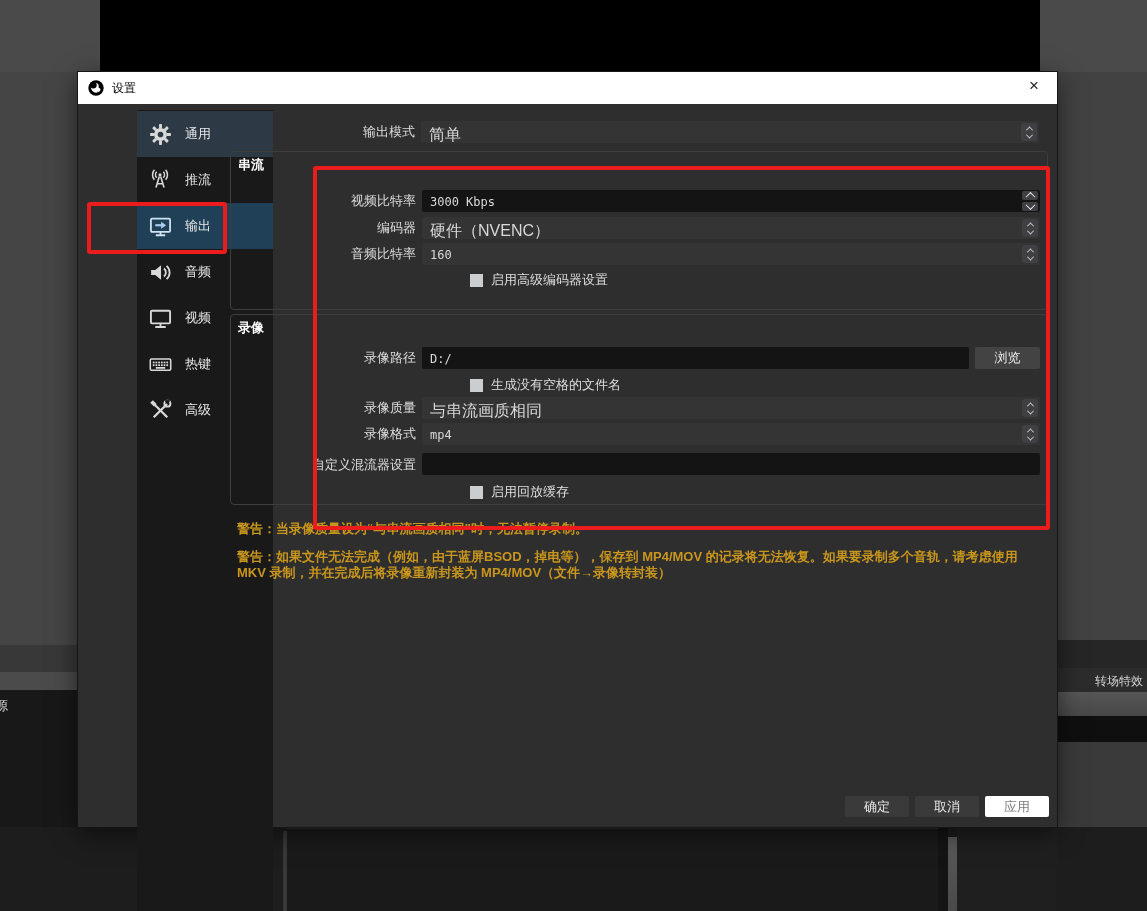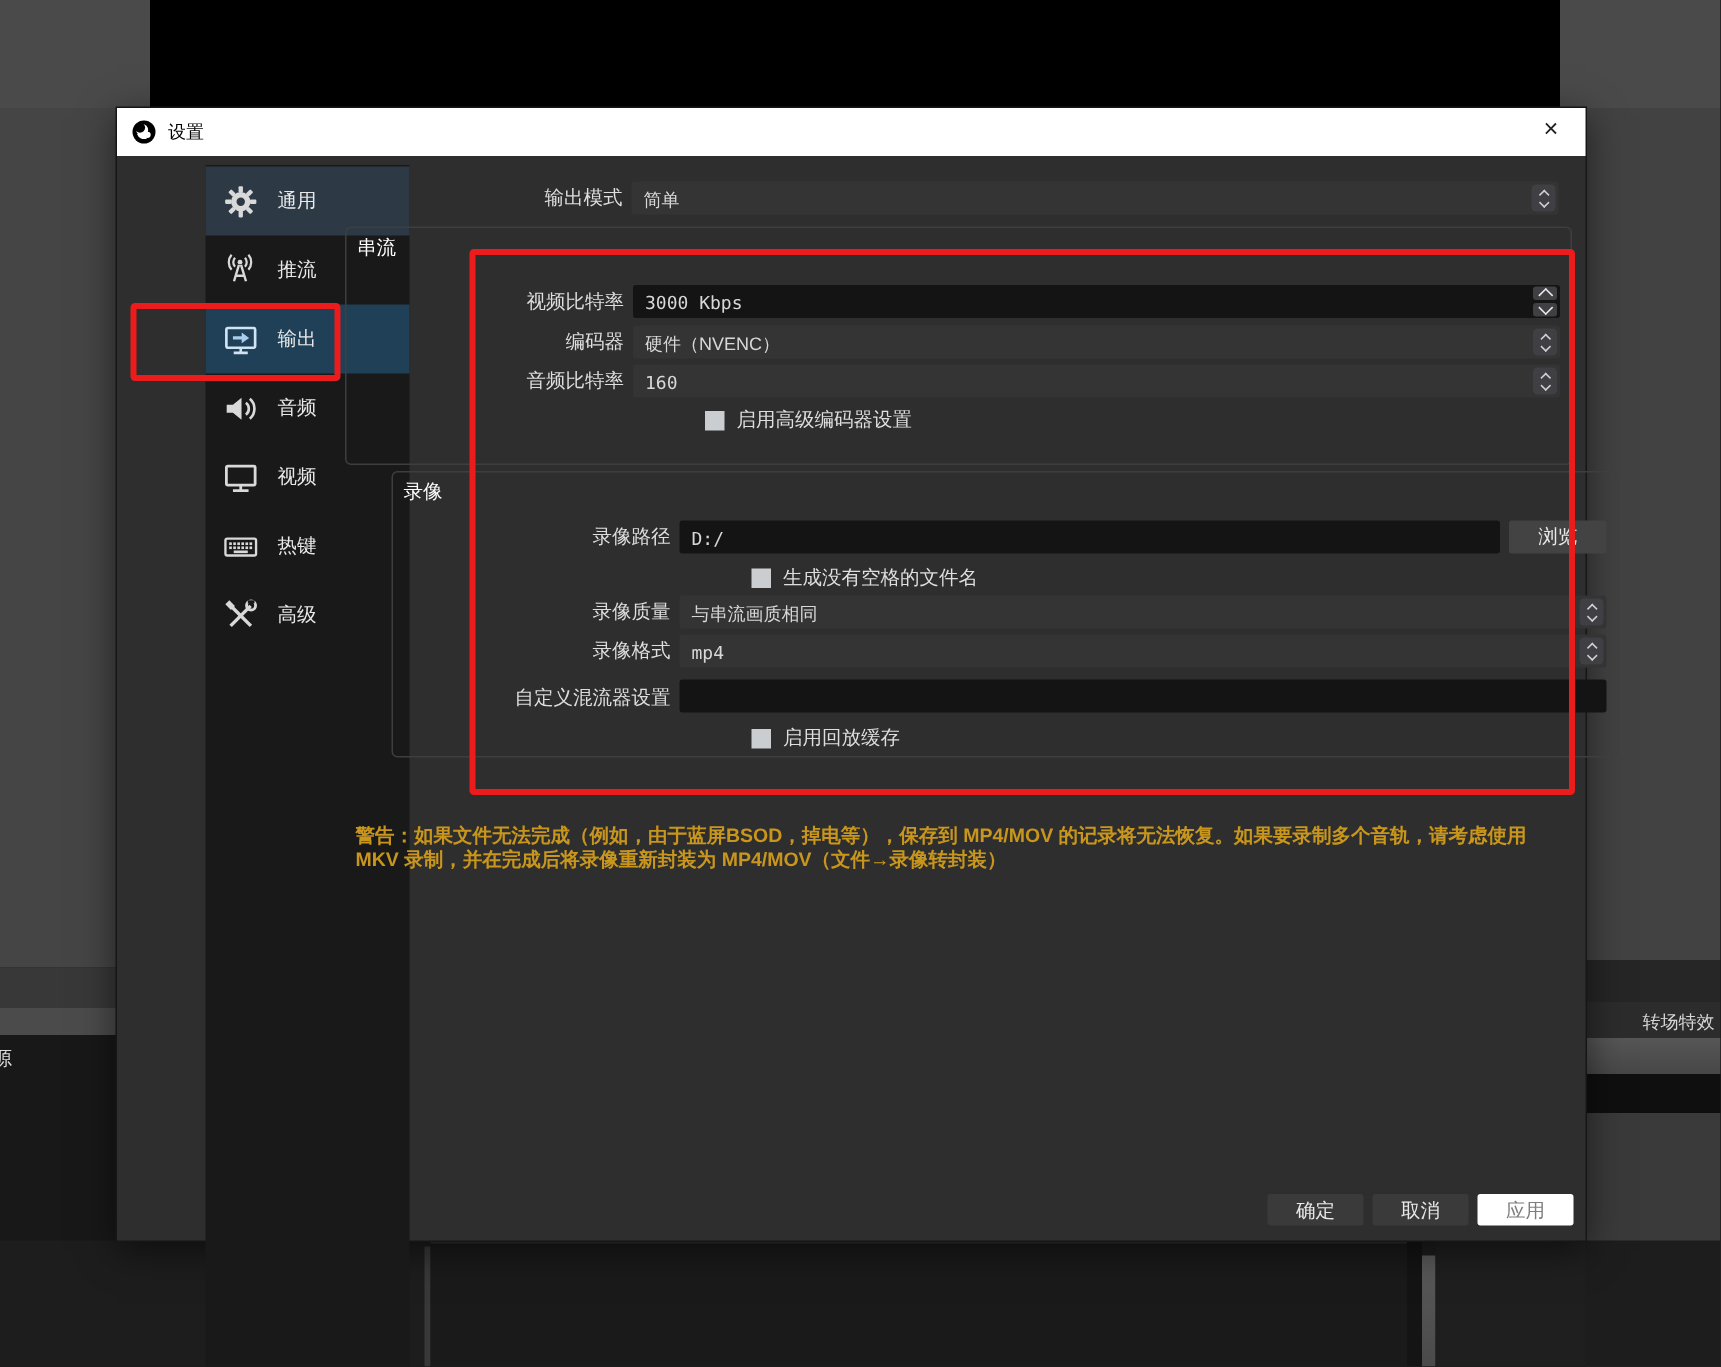--- a/index.html
+++ b/index.html
@@ -46,34 +46,34 @@
   .side-item .ic { width:28px; height:28px; margin-left:9px; display:flex; align-items:center; justify-content:center; }
   .side-item .lbl { margin-left:11px; font-size:13px; color:#e8e8e8; }
   .side-item.sel-general { background:#2d3a46; }
   .side-item.sel-output  { background:#1f4056; }
 
   
   .flabel { position:absolute; font-size:13px; color:#dedede; text-align:right; width:185px; line-height:16px; }
   .field  { position:absolute; height:22px; border-radius:2px; }
   .combo  { background:#343434; }
   .darkfield { background:#141414; }
-  .field .val { position:absolute; left:8px; top:4px; font-size:12px; color:#d8d8d8; white-space:nowrap; }
+  .field .val { position:absolute; left:8px; top:4px; font-size:16px; color:#d8d8d8; white-space:nowrap; }
   .field .val.mono { font-family:"DejaVu Sans Mono", monospace; font-size:12px; top:5px; }
   .combo-btn { position:absolute; right:2px; top:2px; width:16px; height:18px; background:#3f3f44; border-radius:3px;
                display:flex; flex-direction:column; align-items:center; justify-content:center; gap:3px; }
   .spin-btn-up, .spin-btn-dn { position:absolute; right:2px; width:16px; height:9px; background:#3f3f44; border-radius:2px;
                display:flex; align-items:center; justify-content:center; }
   .spin-btn-up { top:1px; } .spin-btn-dn { bottom:1px; }
   .chev { width:5px; height:5px; border-left:1.5px solid #cfcfcf; border-top:1.5px solid #cfcfcf; }
   .chev.up { transform:rotate(45deg) translate(1px,1px); }
   .chev.dn { transform:rotate(225deg) translate(1px,1px); }
   .chev.big { width:7px; height:7px; border-color:#eaeaea; }
 
   .groupbox { position:absolute; width:818px; border:1px solid #3e3e3e; border-radius:4px; }
-  .gtitle { position:absolute; left:7px; top:4px; font-size:13px; font-weight:normal; color:#fff; }
+  .gtitle { position:absolute; left:7px; top:4px; font-size:13px; font-weight:bold; color:#fff; }
 
   .checkline { position:absolute; display:flex; align-items:center;padding-left:48px; }
   .checkbox { width:13px; height:13px; background:#caced1; margin-right:8px; }
   .checkline .cl { font-size:13px; color:#dedede; }
 
   .btn { position:absolute; width:64px; height:21px; background:#3a3a3a; border-radius:2px;
          font-size:13px; color:#e8e8e8; text-align:center; line-height:21px; }
   .btn.browse { width:65px; height:22px; background:#434343; line-height:22px; }
   .btn.disabled { background:#ffffff; color:#7d7d7d; }
 
@@ -271,21 +271,21 @@
             <i class="chev dn"></i>
           </span>
       </div>
 
       <div class="checkline" style="left:191px; top:119px;">
         <span class="checkbox"></span>
         <span class="cl">启用高级编码器设置</span>
       </div>
     </div>
 
-    <div class="groupbox" style="left:152px; top:242px; height:191px;margin-left:31px;">
+    <div class="groupbox" style="left:152px; top:242px; height:191px;">
       <div class="gtitle">录像</div>
 
       <div class="flabel" style="left:0; top:35px;">录像路径</div>
       <div class="field darkfield" style="left:191px; top:32px; width:547px;">
         <span class="val mono">D:/</span>
       </div>
       <div class="btn browse" style="left:744px; top:32px;">浏览</div>
 
       <div class="checkline" style="left:191px; top:61px;">
         <span class="checkbox"></span>
@@ -314,20 +314,21 @@
       <div class="field darkfield" style="left:191px; top:138px; width:618px;">
         <span class="val mono"></span>
       </div>
 
       <div class="checkline" style="left:191px; top:168px;">
         <span class="checkbox"></span>
         <span class="cl">启用回放缓存</span>
       </div>
     </div>
 
+    <div class="warn" style="left:159px; top:449px; width:800px;">警告：当录像质量设为“与串流画质相同”时，无法暂停录制。</div>
     <div class="warn" style="left:159px; top:477px; width:812px;">警告：如果文件无法完成（例如，由于蓝屏BSOD，掉电等），保存到 MP4/MOV 的记录将无法恢复。如果要录制多个音轨，请考虑使用 MKV 录制，并在完成后将录像重新封装为 MP4/MOV（文件→录像转封装）</div>
 
     <div class="btn" style="left:767px; top:724px;">确定</div>
     <div class="btn" style="left:837px; top:724px;">取消</div>
     <div class="btn disabled" style="left:907px; top:724px;">应用</div>
   </div>
 
   <div class="anno anno1"></div>
   <div class="anno anno2"></div>
 

